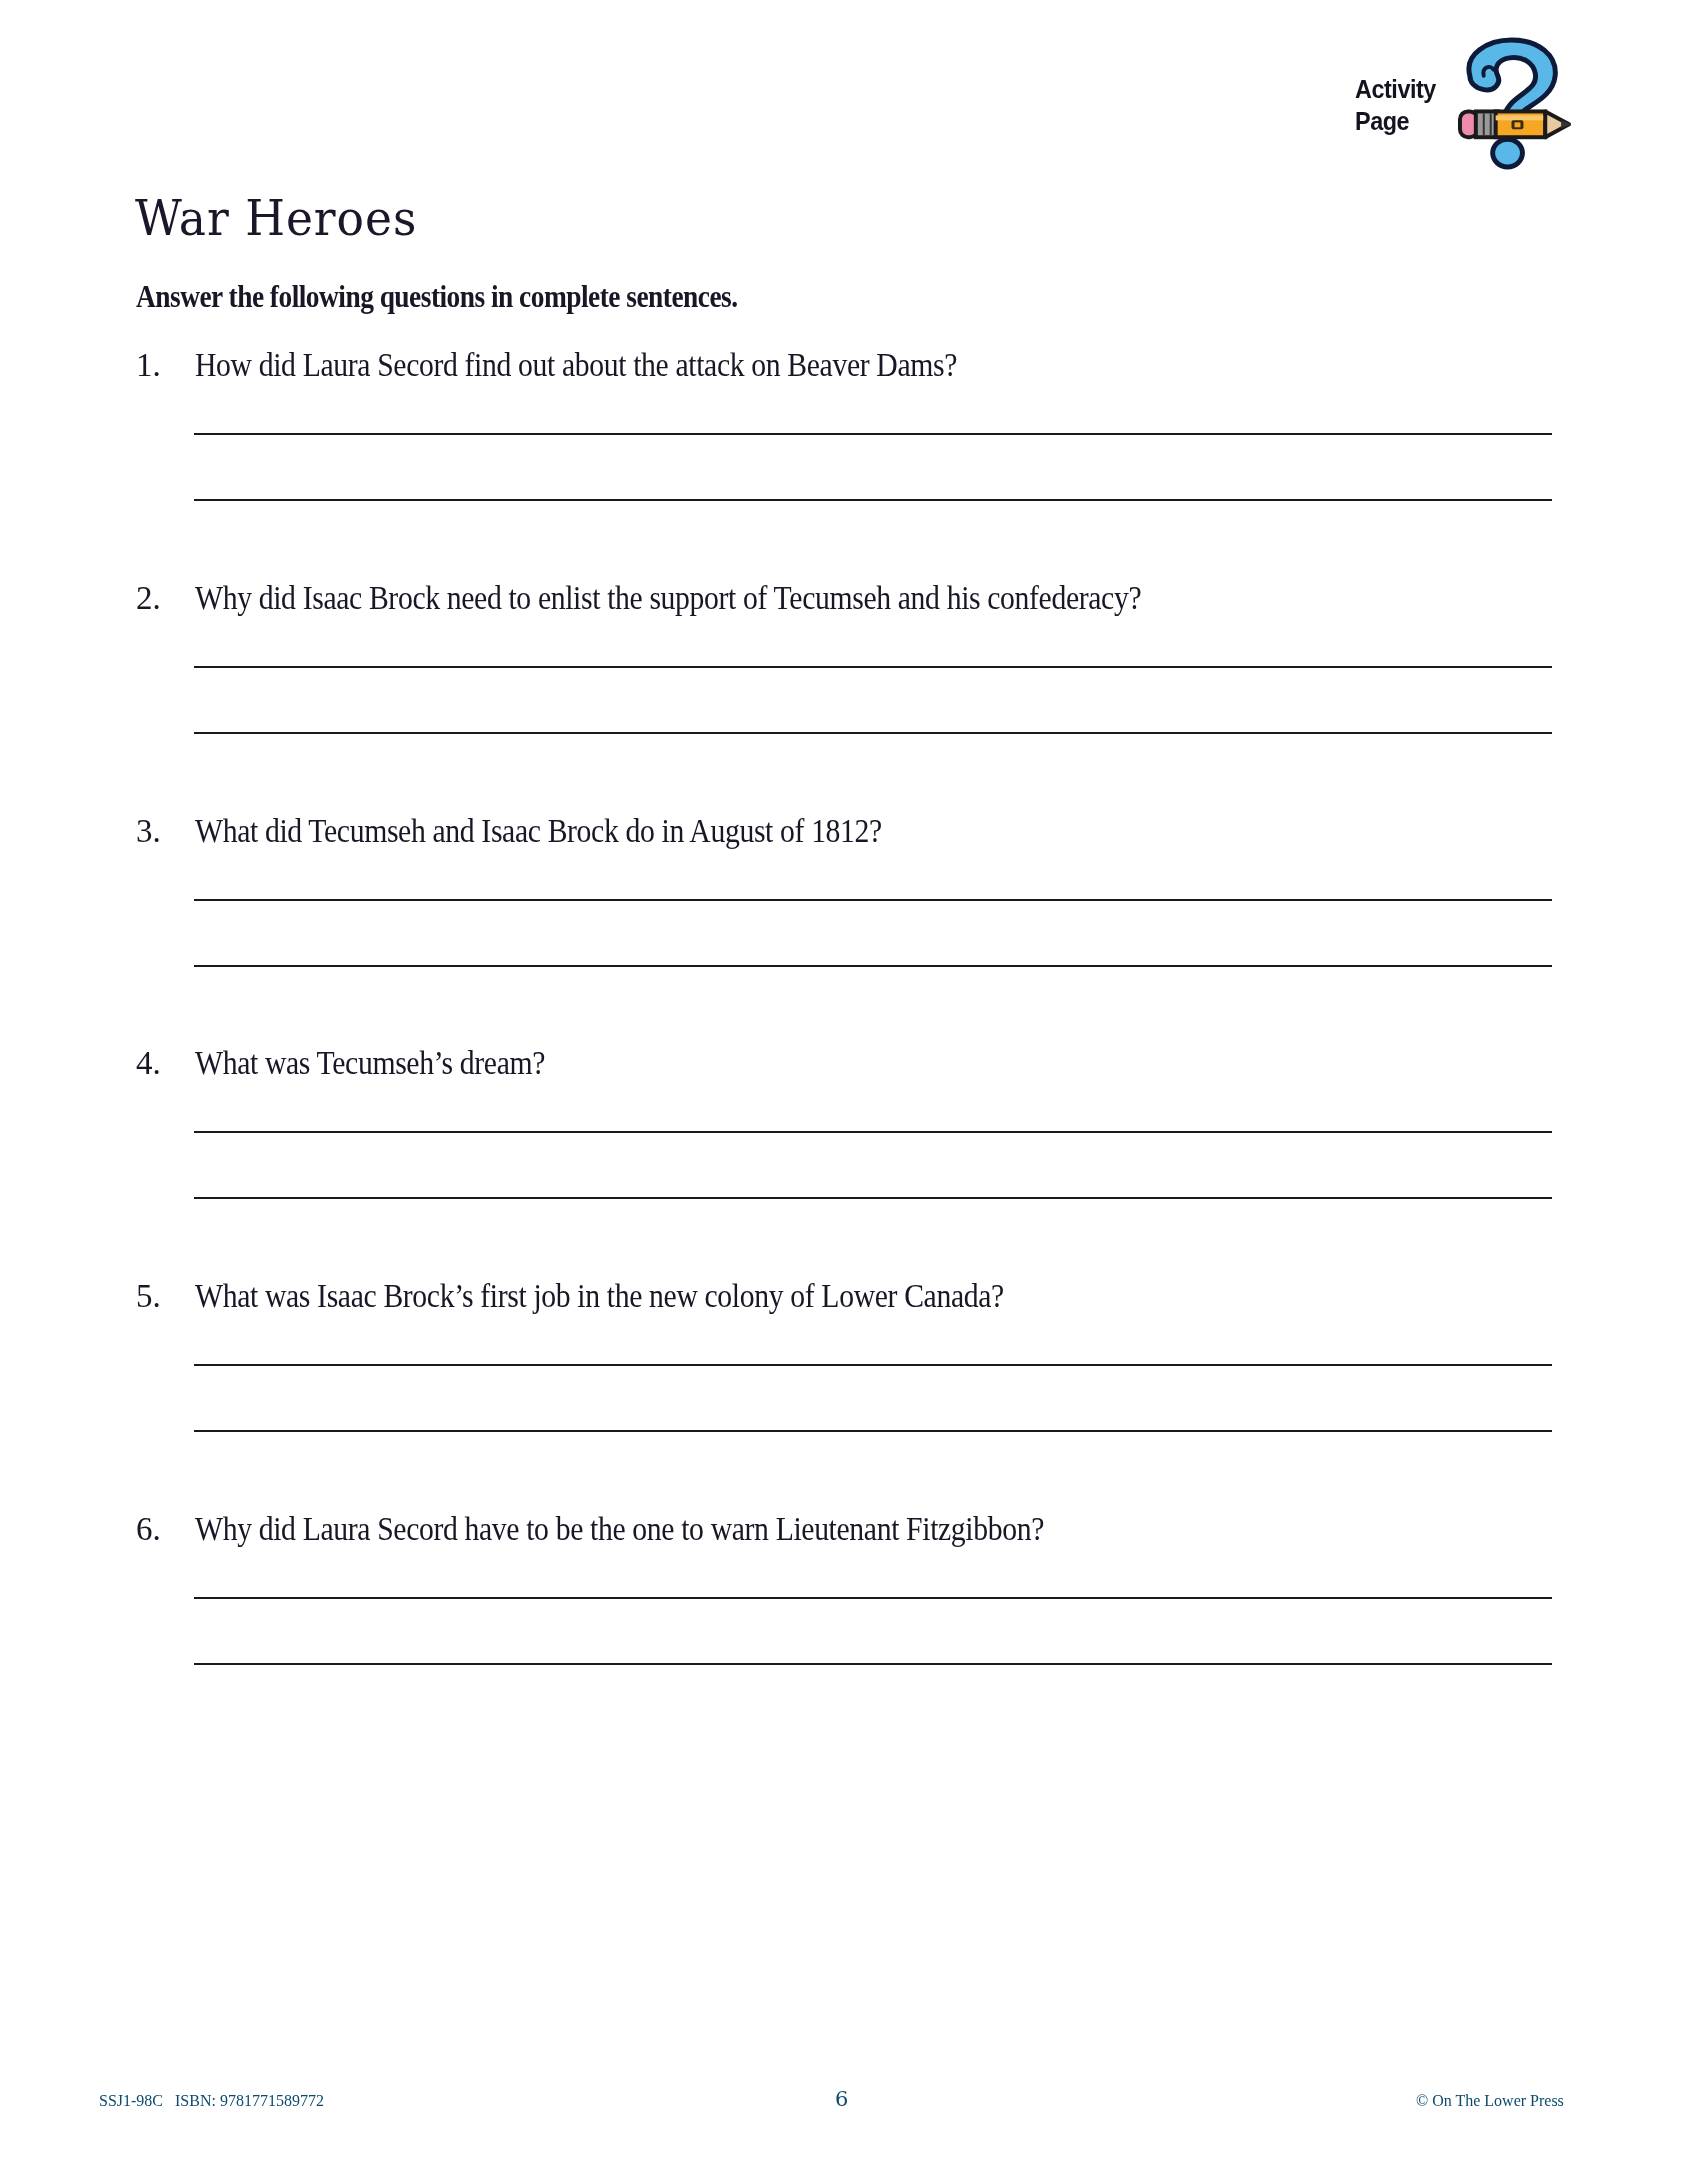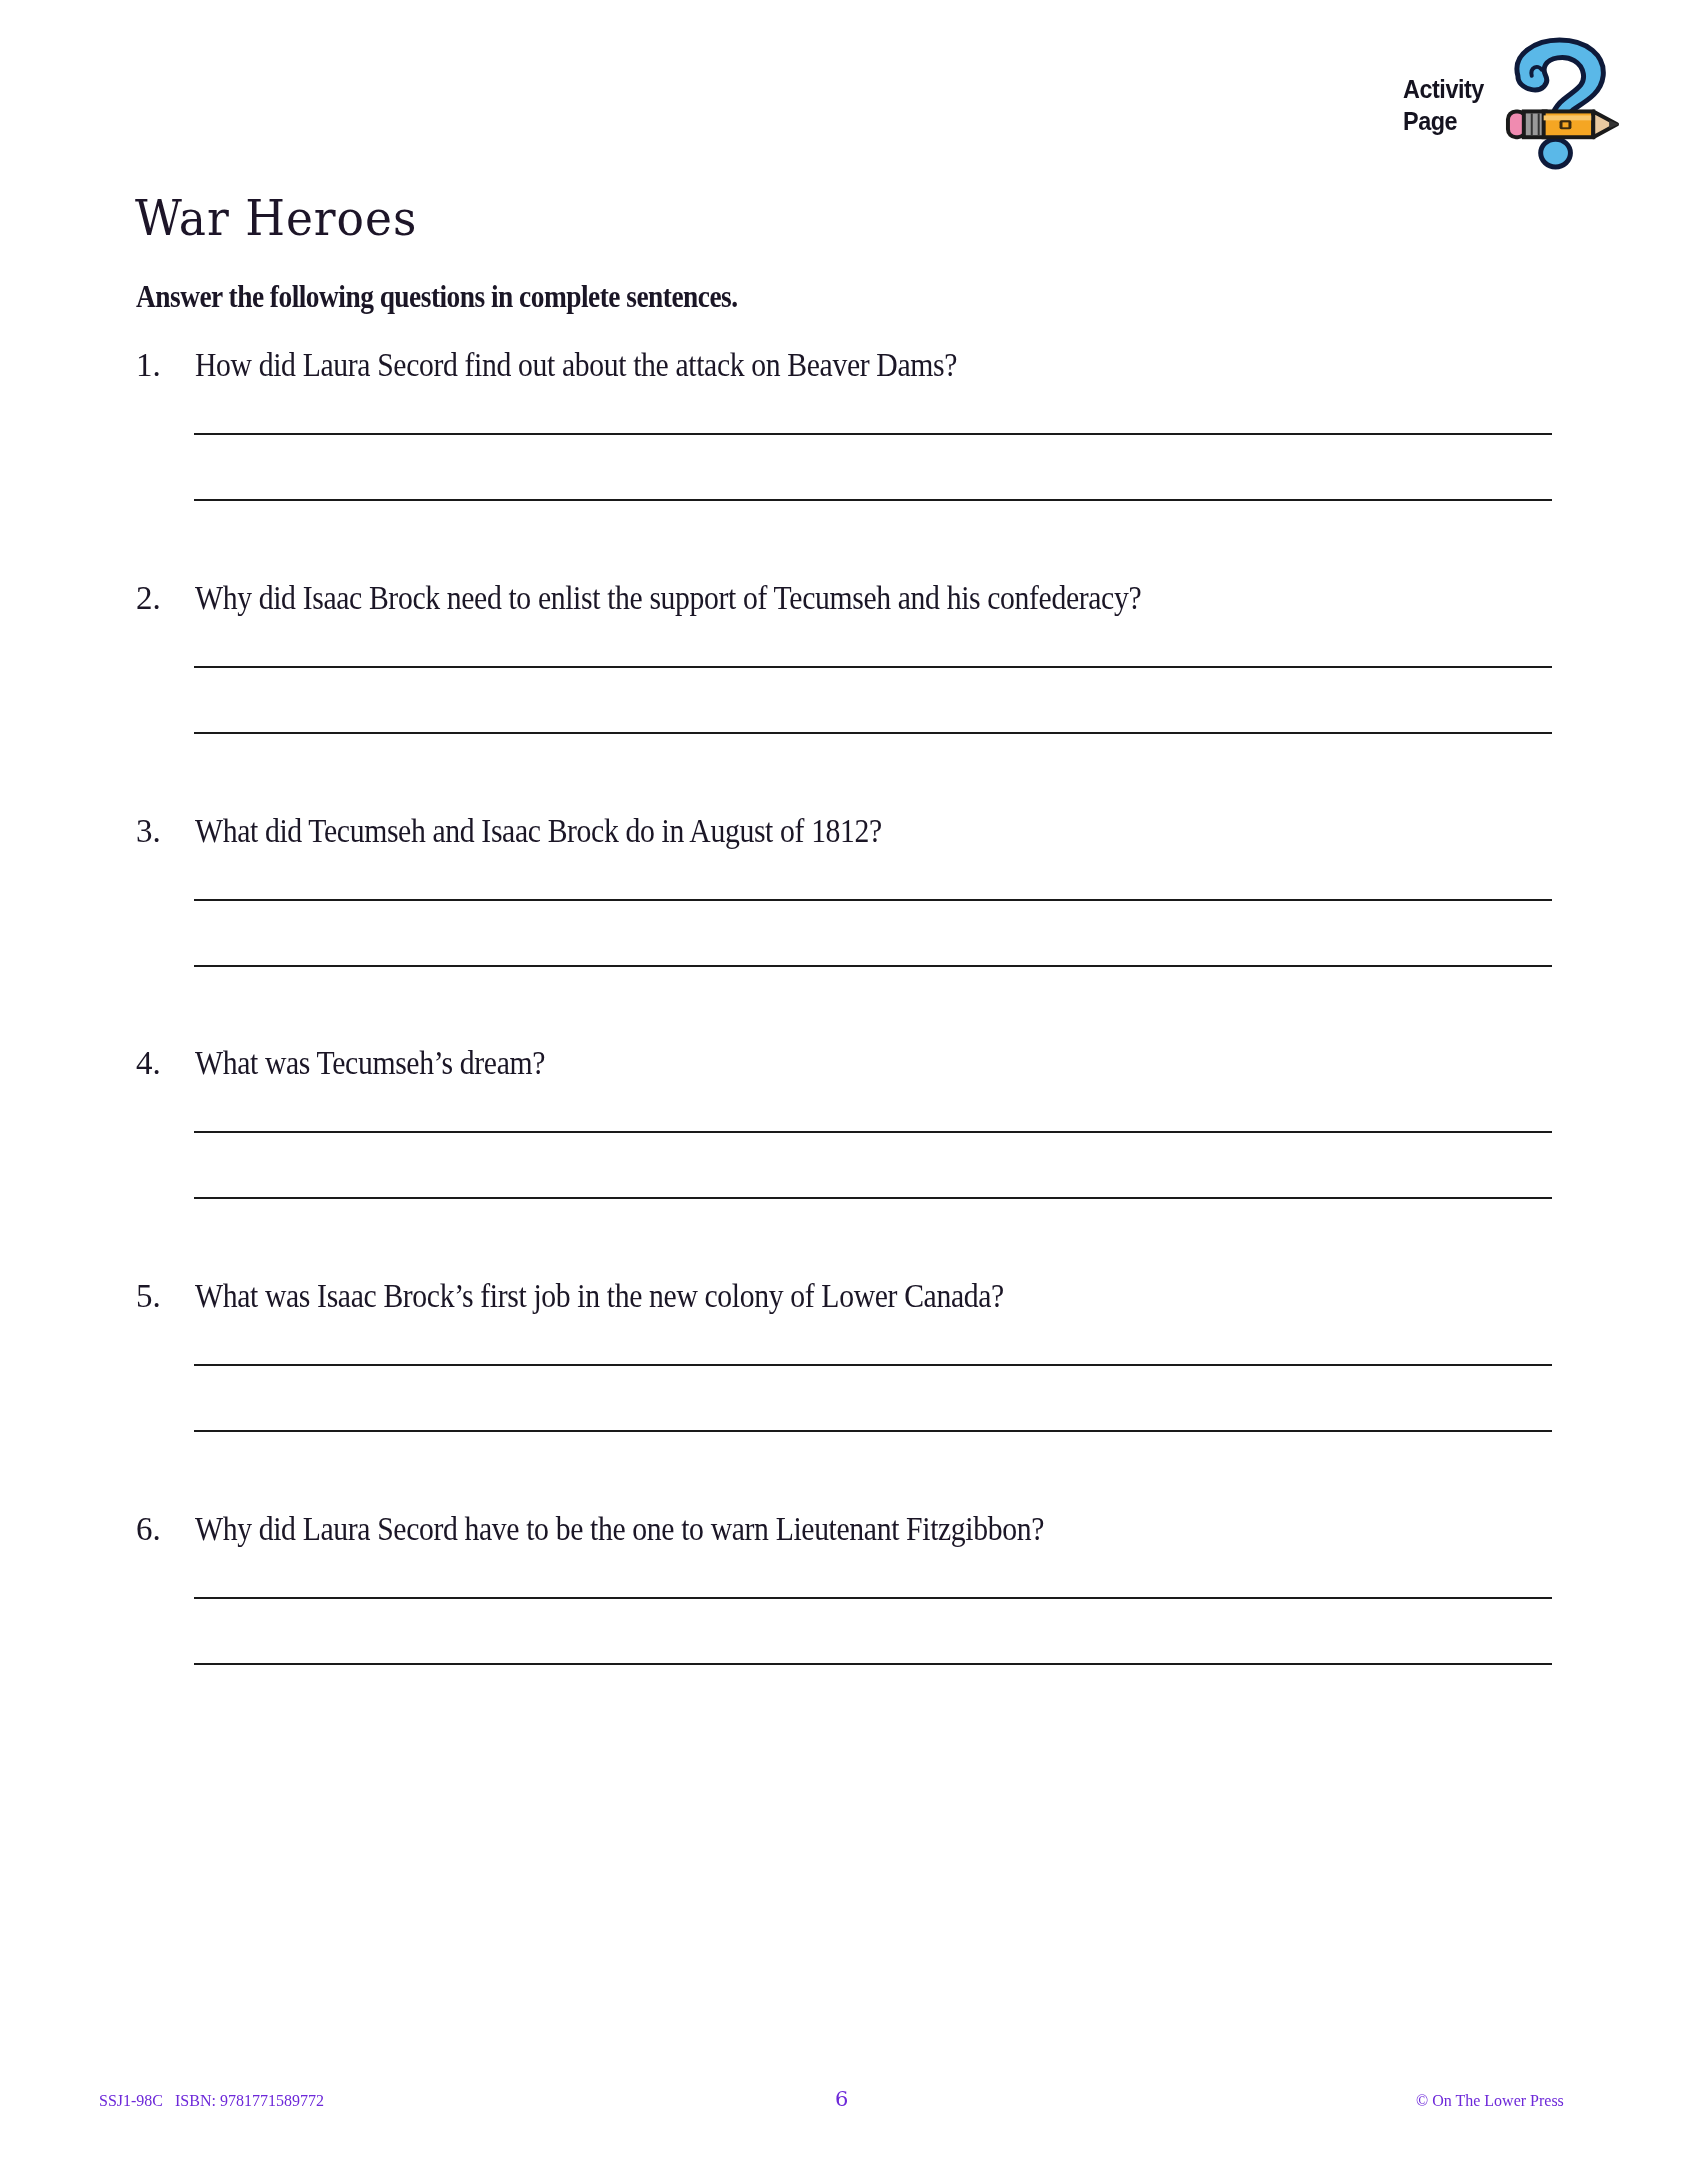--- a/index.html
+++ b/index.html
@@ -12,21 +12,21 @@
       height: 2178px;
       position: relative;
       overflow: hidden;
       color: #1b1626;
       font-family: "Liberation Serif", serif;
     }
     .abs { position: absolute; }
 
     
     #logo {
-      left: 1397px;
+      left: 1349px;
       top: 36px;
       width: 228px;
       height: 135px;
     }
     .logo-text {
       position: absolute;
       font-family: "Liberation Sans", sans-serif;
       font-weight: bold;
       font-size: 26px;
       letter-spacing: -0.5px;
@@ -108,21 +108,21 @@
     .answer-line.l1 { top: 84px; }
     .answer-line.l2 { top: 150px; }
 
     
     .footer-text {
       position: absolute;
       top: 2093px;
       font-size: 16px;
       line-height: 1;
       white-space: nowrap;
-      color: #6d28d9;
+      color: #0c4a6e;
     }
     #footer-code { left: 99px; }
     #footer-page {
       left: 835px;
       top: 2089px;
       font-family: "DejaVu Serif", serif;
       font-size: 21px;
     }
     #footer-copyright { left: 1416px; }
   </style>

